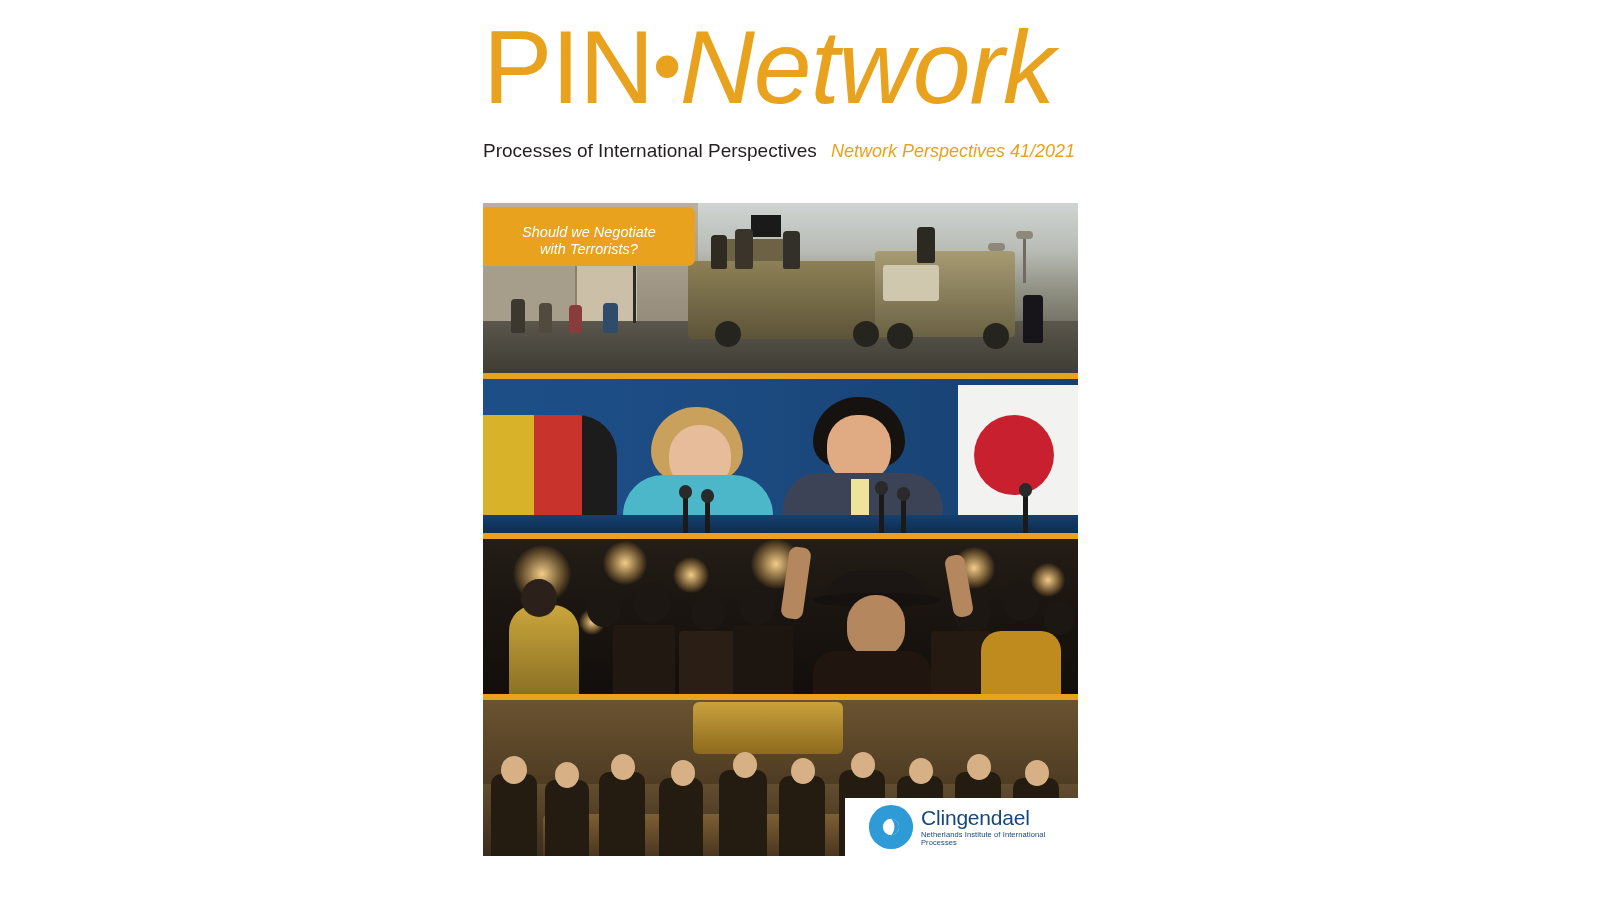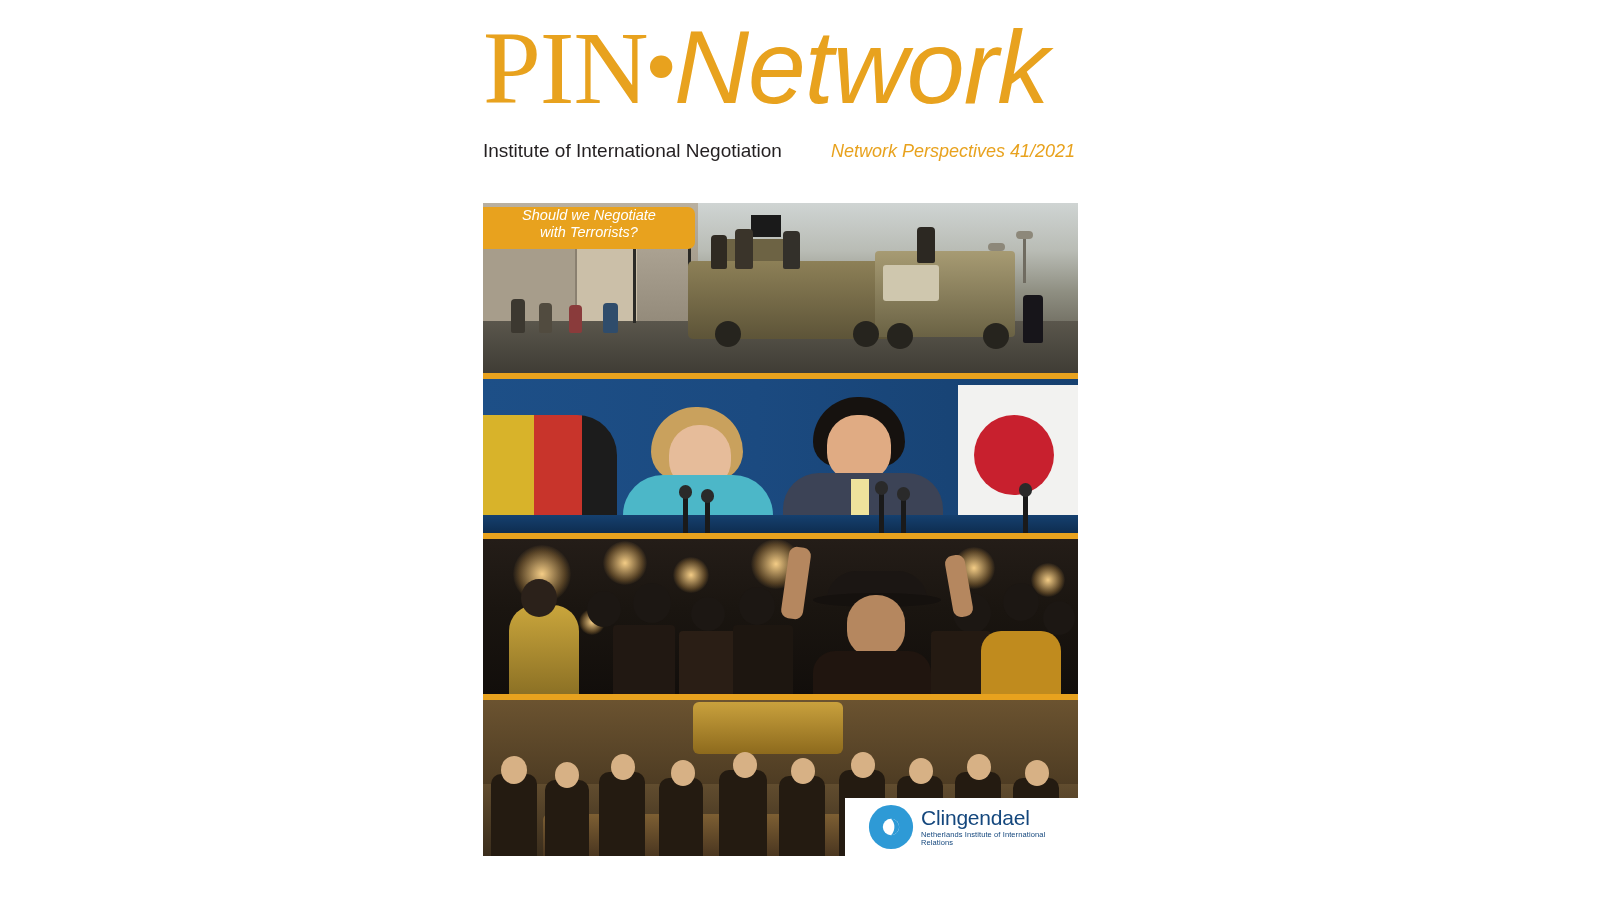--- a/index.html
+++ b/index.html
@@ -27,21 +27,21 @@
     width: 640px;
   }
   .logo-line {
     font-size: 104px;
     line-height: 104px;
     color: #e8a21e;
     white-space: nowrap;
     letter-spacing: -1px;
   }
   .logo-pin {
-    font-family: Liberation Serif, serif;
+    font-family: Liberation Sans, sans-serif;
     font-weight: 400;
     margin-top: 12px;
   }
   .logo-dot {
     font-family: "Liberation Sans", sans-serif;
     font-weight: 700;
     font-size: 78px;
     vertical-align: 10px;
   }
   .logo-points {
@@ -106,21 +106,21 @@
   
   .tab {
     position: absolute;
     left: 0px;
     background: #e8a21e;
     color: #ffffff;
     font-style: italic;
     font-size: 14.5px;
     line-height: 17px;
     text-align: center;
-    padding: 0 16px 8px 16px;
+    padding: 17px 16px 8px 16px;
     border-top-right-radius: 7px;
     border-bottom-right-radius: 7px;
     z-index: 5;
     box-sizing: border-box;
     width: 212px;
     white-space: pre-line;
   }
   .tab-1 { top: 4px; }
 
   
@@ -355,21 +355,21 @@
 </head>
 <body>
 
 <div class="page">
 
   <div class="masthead">
     <div class="logo-line"><span class="logo-pin">PIN</span><span class="logo-dot">•</span><span class="logo-points">Network</span></div>
   </div>
 
   <div class="subtitle-row">
-    <div class="subtitle">Institute of International Negotiation</div>
+    <div class="subtitle">Processes of International Perspectives</div>
     <div class="issue">Network Perspectives 41/2021</div>
   </div>
 
   <div class="collage">
 
     <div class="strip strip-1">
       <div class="photo">
         <div class="sky-1"></div>
         <div class="bld-1"></div>
         <div class="bld-1b"></div>
@@ -489,18 +489,18 @@
 
     <div class="logo-box">
       <svg class="logo-mark" viewBox="0 0 100 100">
         <circle cx="50" cy="50" r="46" fill="#2e9ad6"></circle>
         <path d="M50 6 A44 44 0 0 0 50 94 A30 30 0 0 1 50 6 Z" fill="#14477d"></path>
         <circle cx="50" cy="50" r="17" fill="#ffffff"></circle>
         <path d="M50 33 a17 17 0 0 1 0 34 a24 24 0 0 0 0 -34 z" fill="#2e9ad6"></path>
       </svg>
       <div class="logo-text">
         <div class="brand">Clingendael</div>
-        <div class="tagline">Netherlands Institute of International Relations</div>
+        <div class="tagline">Netherlands Institute of International Processes</div>
       </div>
     </div>
 
   </div>
 </div>
 
 </body></html>

